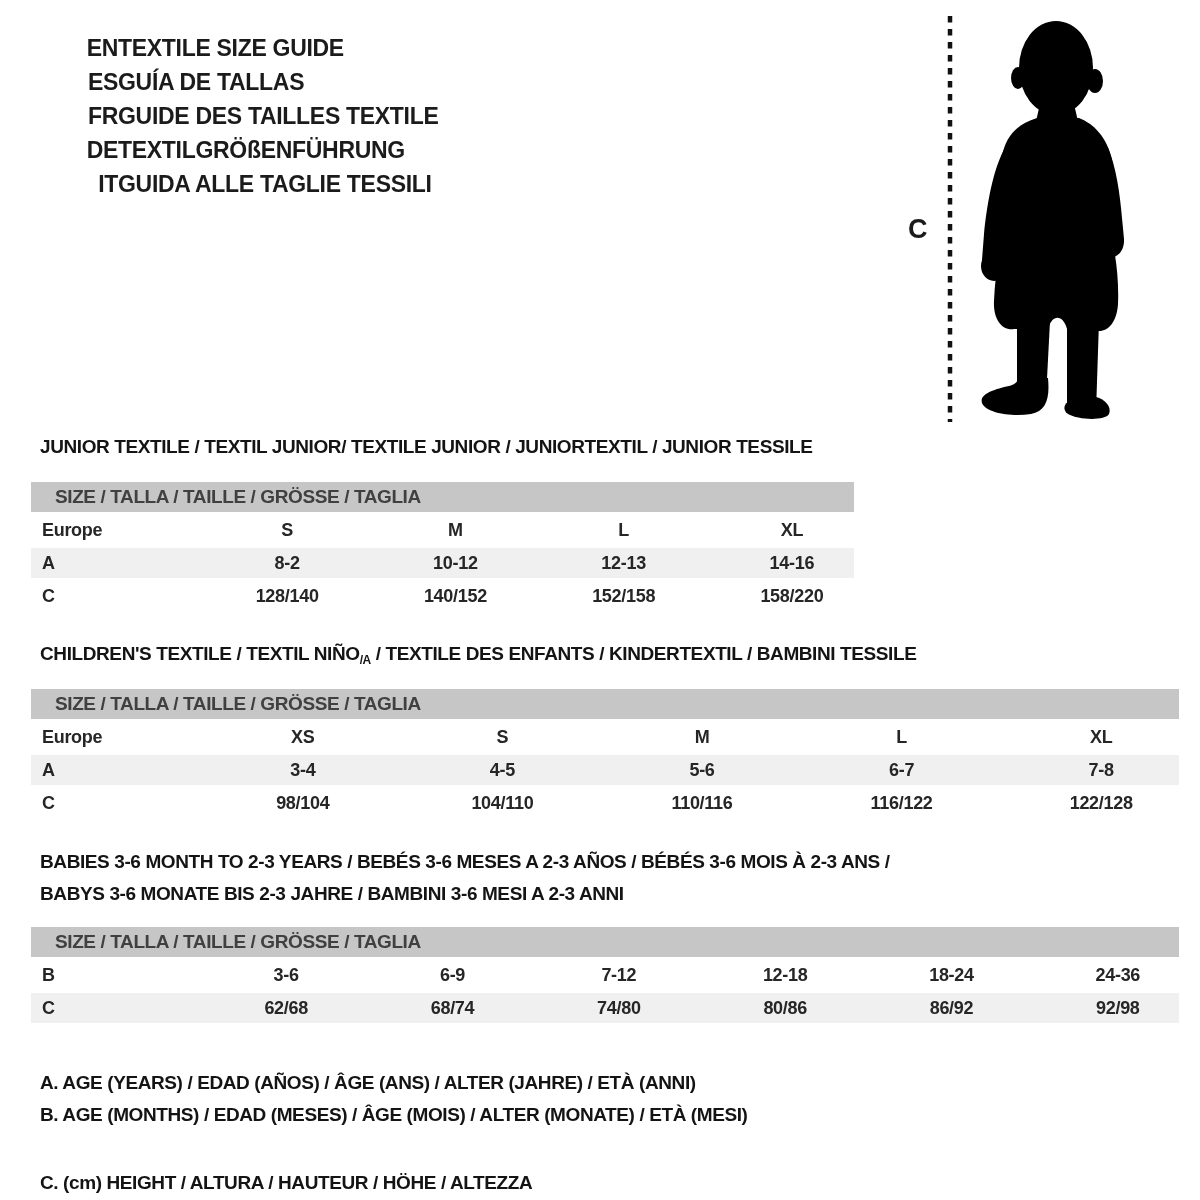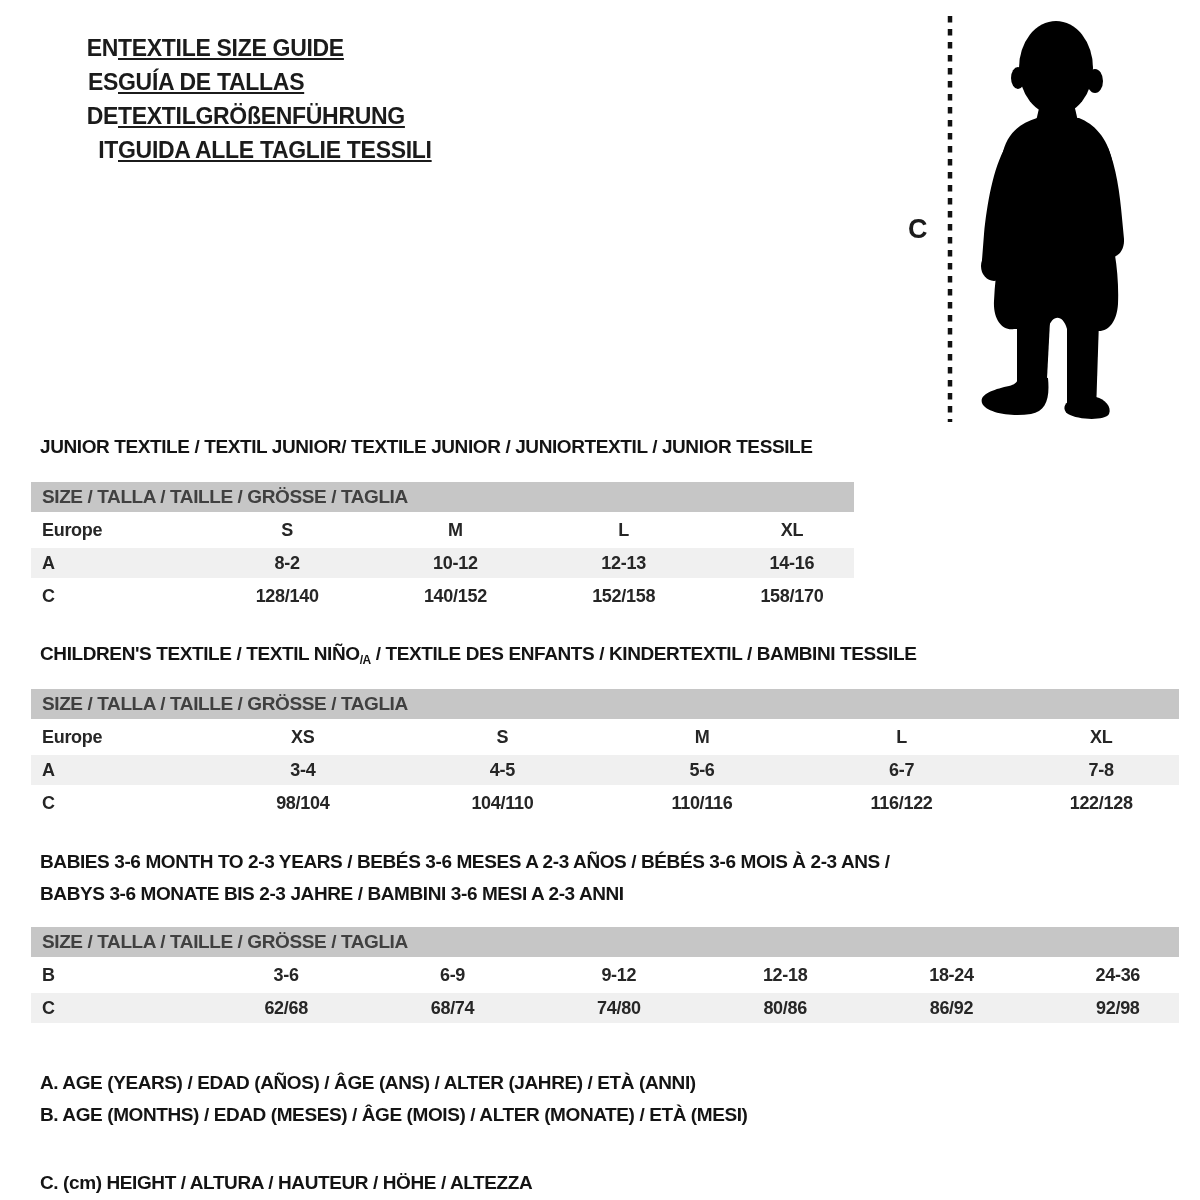--- a/index.html
+++ b/index.html
@@ -7,36 +7,36 @@
     width:1200px;height:1200px;position:relative;background:#ffffff;
     font-family:"Liberation Sans","DejaVu Sans",sans-serif;
     color:#1b1b1b;overflow:hidden;
   }
   .abs{position:absolute;}
 
   
   .lang-block{left:40px;top:31px;}
   .lang-row{display:flex;height:34px;align-items:center;font-size:23px;font-weight:700;letter-spacing:-0.3px;text-align:right;}
   .lang-code{width:78px;}
-  .lang-label{white-space:nowrap;text-decoration:underline;}
+  .lang-label{white-space:nowrap;}
 
   
   .measure-label{left:908px;top:214px;font-size:27px;font-weight:700;}
 
   
   .section-title{left:40px;font-size:19px;font-weight:700;letter-spacing:-0.4px;white-space:nowrap;color:#141414;}
   .title-sub{font-size:12px;vertical-align:-4px;font-weight:700;}
 
   
   .size-table{left:31px;}
   .t-junior{width:823px;}
   .t-wide{width:1148px;}
   .band{
     height:30px;background:#c6c6c6;color:#404040;display:flex;align-items:center;
-    font-size:19px;font-weight:700;letter-spacing:-0.4px;padding-left:11px;box-sizing:border-box;
+    font-size:19px;font-weight:700;letter-spacing:-0.4px;padding-left:24px;box-sizing:border-box;
     margin-bottom:3px;
   }
   .tr{display:flex;height:30px;align-items:center;margin-bottom:3px;font-size:18px;font-weight:700;letter-spacing:-0.3px;color:#262626;gap:44px;}
   .tr.alt{background:#f0f0f0;}
   .td.label{width:150px;padding-left:11px;box-sizing:border-box;text-align:left;}
   .td.val{flex:1;text-align:center;}
 
   
   .legend-line{left:40px;font-size:19px;font-weight:700;letter-spacing:-0.4px;white-space:nowrap;color:#141414;}
 </style>
@@ -44,20 +44,24 @@
 <body>
 
 <div class="abs lang-block">
   <div class="lang-row">
     <span class="lang-code">EN</span>
     <span class="lang-label">TEXTILE SIZE GUIDE</span>
   </div>
   <div class="lang-row">
     <span class="lang-code">ES</span>
     <span class="lang-label">GUÍA DE TALLAS</span>
+  </div>
+  <div class="lang-row">
+    <span class="lang-code">FR</span>
+    <span class="lang-label">GUIDE DES TAILLES TEXTILE</span>
   </div>
   <div class="lang-row">
     <span class="lang-code">DE</span>
     <span class="lang-label">TEXTILGRÖßENFÜHRUNG</span>
   </div>
   <div class="lang-row">
     <span class="lang-code">IT</span>
     <span class="lang-label">GUIDA ALLE TAGLIE TESSILI</span>
   </div>
 </div>
@@ -114,21 +118,21 @@
         <div class="td val">8-2</div>
         <div class="td val">10-12</div>
         <div class="td val">12-13</div>
         <div class="td val">14-16</div>
       </div>
       <div class="tr">
         <div class="td label">C</div>
         <div class="td val">128/140</div>
         <div class="td val">140/152</div>
         <div class="td val">152/158</div>
-        <div class="td val">158/170</div>
+        <div class="td val">158/220</div>
       </div>
     </div>
 </div>
 
 <div class="abs section-title" style="top:643px;"><span>CHILDREN'S TEXTILE / TEXTIL NIÑO</span><span class="title-sub">/A</span><span> / TEXTILE DES ENFANTS / KINDERTEXTIL / BAMBINI TESSILE</span></div>
 <div class="abs size-table t-wide" style="top:689px;">
   <div class="band">SIZE / TALLA / TAILLE / GRÖSSE / TAGLIA</div>
   <div>
       <div class="tr">
         <div class="td label">Europe</div>
@@ -159,21 +163,21 @@
 
 <div class="abs section-title" style="top:851px;">BABIES 3-6 MONTH TO 2-3 YEARS / BEBÉS 3-6 MESES A 2-3 AÑOS / BÉBÉS 3-6 MOIS À 2-3 ANS /</div>
 <div class="abs section-title" style="top:883px;">BABYS 3-6 MONATE BIS 2-3 JAHRE / BAMBINI 3-6 MESI A 2-3 ANNI</div>
 <div class="abs size-table t-wide" style="top:927px;">
   <div class="band">SIZE / TALLA / TAILLE / GRÖSSE / TAGLIA</div>
   <div>
       <div class="tr">
         <div class="td label">B</div>
         <div class="td val">3-6</div>
         <div class="td val">6-9</div>
-        <div class="td val">9-12</div>
+        <div class="td val">7-12</div>
         <div class="td val">12-18</div>
         <div class="td val">18-24</div>
         <div class="td val">24-36</div>
       </div>
       <div class="tr alt">
         <div class="td label">C</div>
         <div class="td val">62/68</div>
         <div class="td val">68/74</div>
         <div class="td val">74/80</div>
         <div class="td val">80/86</div>

